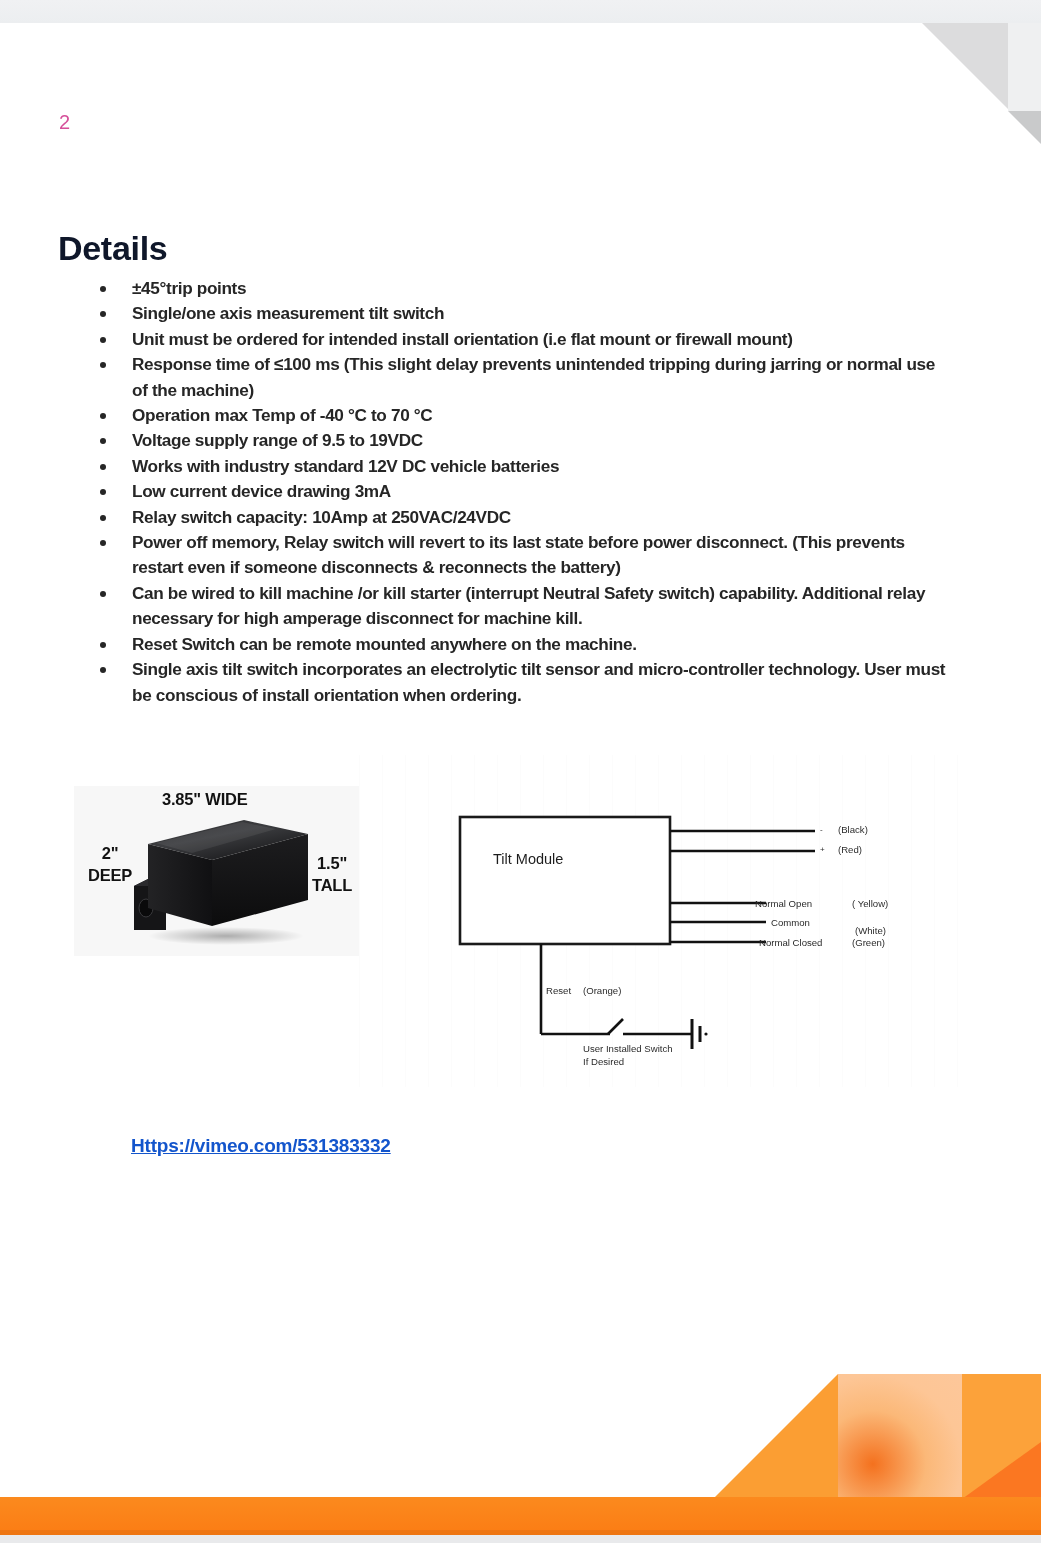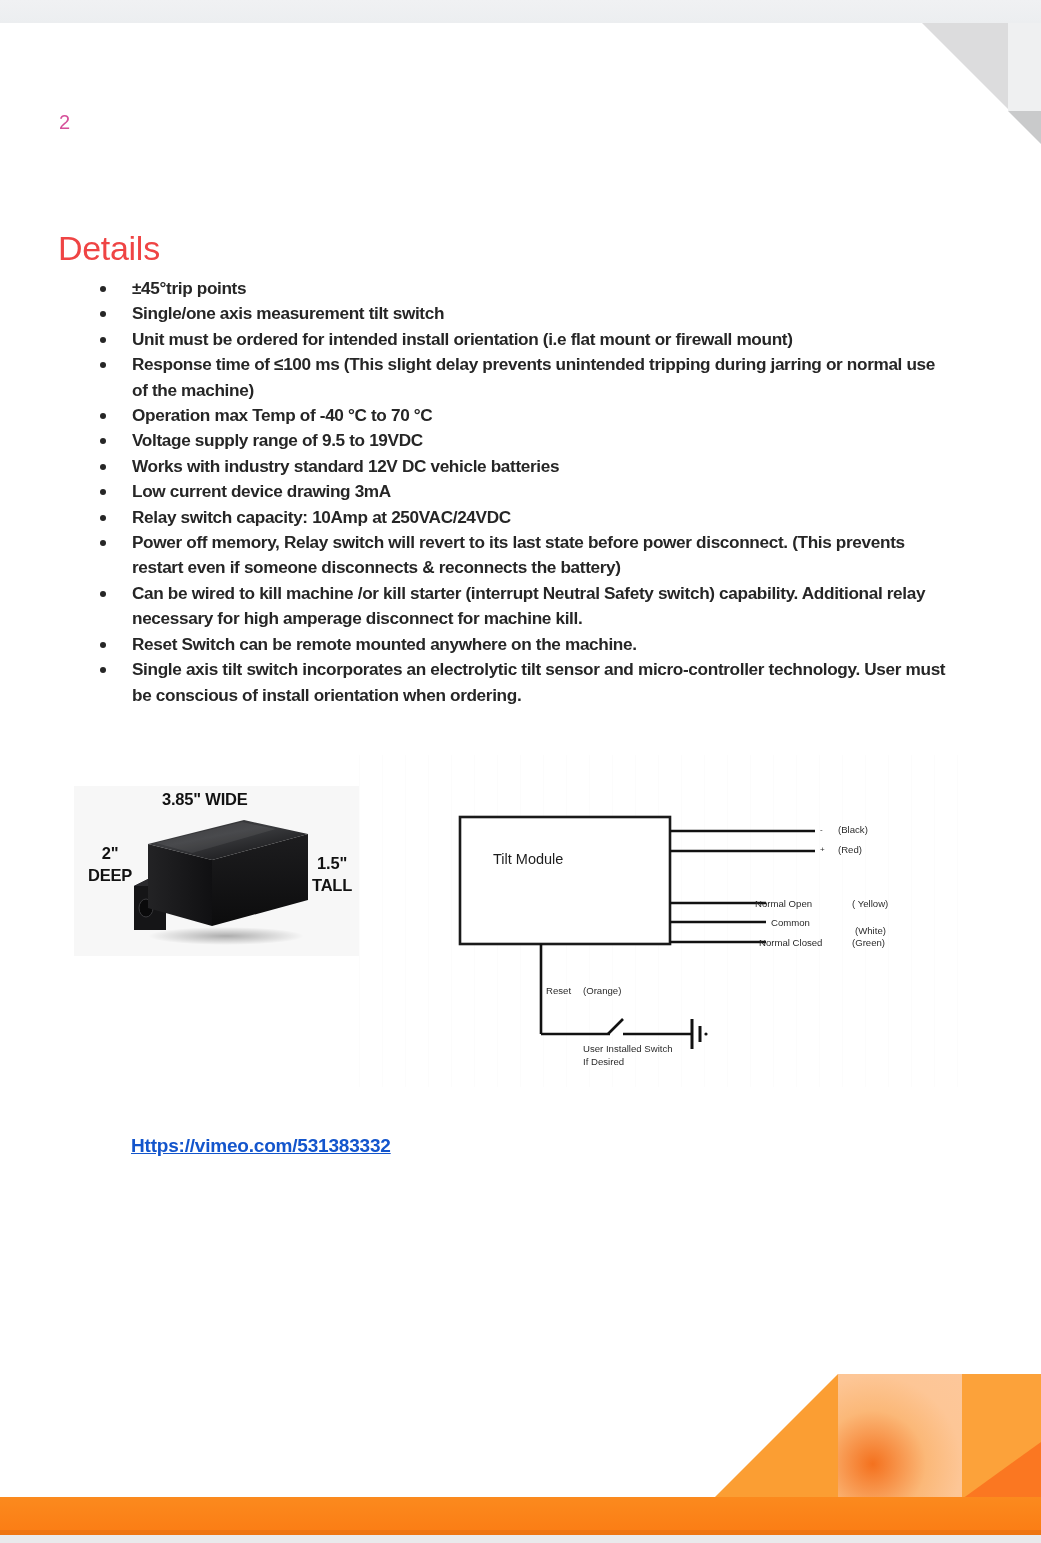--- a/index.html
+++ b/index.html
@@ -65,22 +65,22 @@
     font-size: 20px;
     color: #d6509a;
     font-family: "Liberation Sans", sans-serif;
   }
 
   
   .page-title {
     position: absolute;
     top: 206px; left: 58px;
     font-size: 34px;
-    color: #ef4444;
-    font-weight: normal;
+    color: #0f172a;
+    font-weight: bold;
     letter-spacing: -0.3px;
     font-family: "Liberation Sans", sans-serif;
   }
 
   
   .details-list {
     position: absolute;
     top: 276px; left: 96px;
     width: 850px;
     list-style: none;

